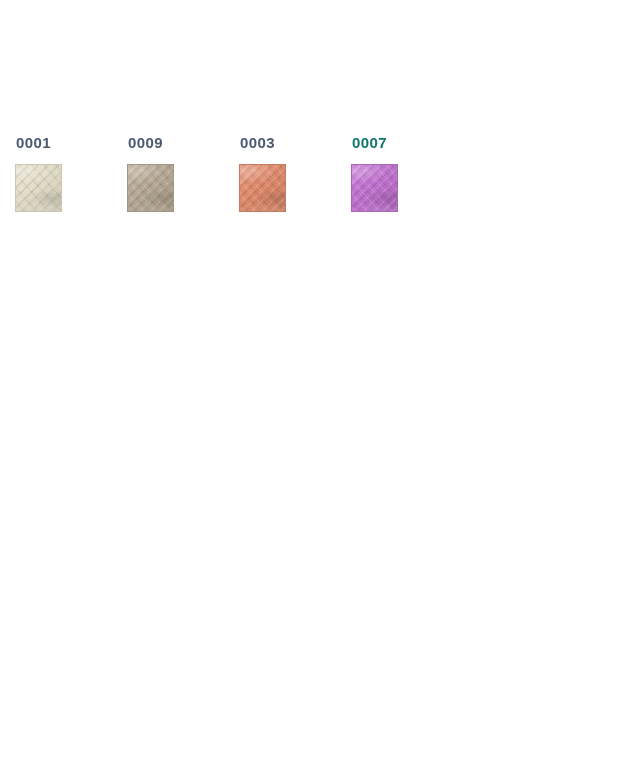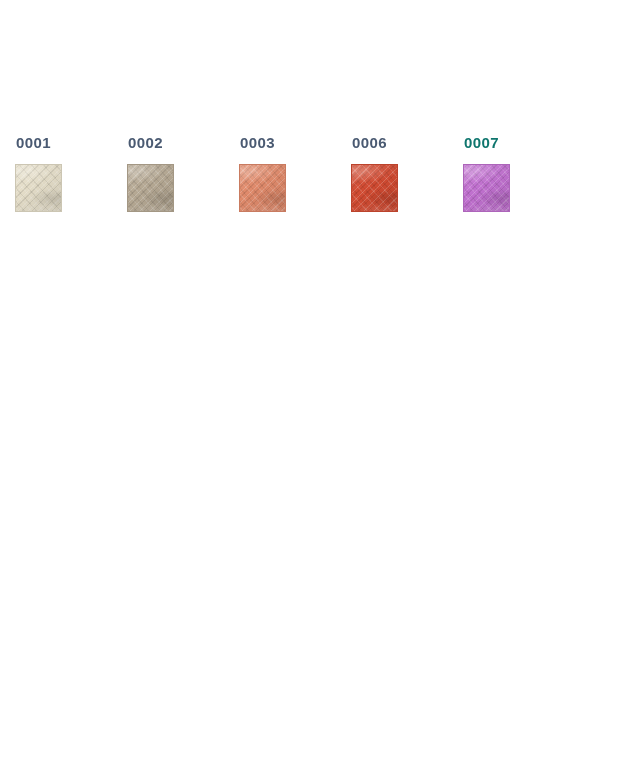--- a/index.html
+++ b/index.html
@@ -132,50 +132,41 @@
       <span class="swatch-label" style="color: rgb(74, 90, 114);">0001</span>
       <div class="swatch-chip" style="background-color: rgb(228, 221, 200);">
         <div class="tex-a"></div>
         <div class="tex-b"></div>
         <div class="tex-c"></div>
         <div class="sheen"></div>
       </div>
     </div>
 
     <div class="swatch-cell">
-      <span class="swatch-label" style="color: rgb(74, 90, 114);">0002</span>
+      <span class="swatch-label" style="color: rgb(74, 90, 114);">0009</span>
       <div class="swatch-chip" style="background-color: rgb(182, 169, 148);">
         <div class="tex-a"></div>
         <div class="tex-b"></div>
         <div class="tex-c"></div>
         <div class="sheen"></div>
       </div>
     </div>
 
     <div class="swatch-cell">
       <span class="swatch-label" style="color: rgb(74, 90, 114);">0003</span>
       <div class="swatch-chip" style="background-color: rgb(224, 138, 107);">
         <div class="tex-a"></div>
         <div class="tex-b"></div>
         <div class="tex-c"></div>
         <div class="sheen"></div>
       </div>
     </div>
 
 
 
-    <div class="swatch-cell">
-      <span class="swatch-label" style="color: rgb(74, 90, 114);">0006</span>
-      <div class="swatch-chip" style="background-color: rgb(210, 75, 50);">
-        <div class="tex-a"></div>
-        <div class="tex-b"></div>
-        <div class="tex-c"></div>
-        <div class="sheen"></div>
-      </div>
-    </div>
 
     <div class="swatch-cell">
       <span class="swatch-label" style="color: #0f766e;">0007</span>
       <div class="swatch-chip" style="background-color: rgb(193, 113, 208);">
         <div class="tex-a"></div>
         <div class="tex-b"></div>
         <div class="tex-c"></div>
         <div class="sheen"></div>
       </div>
     </div>

